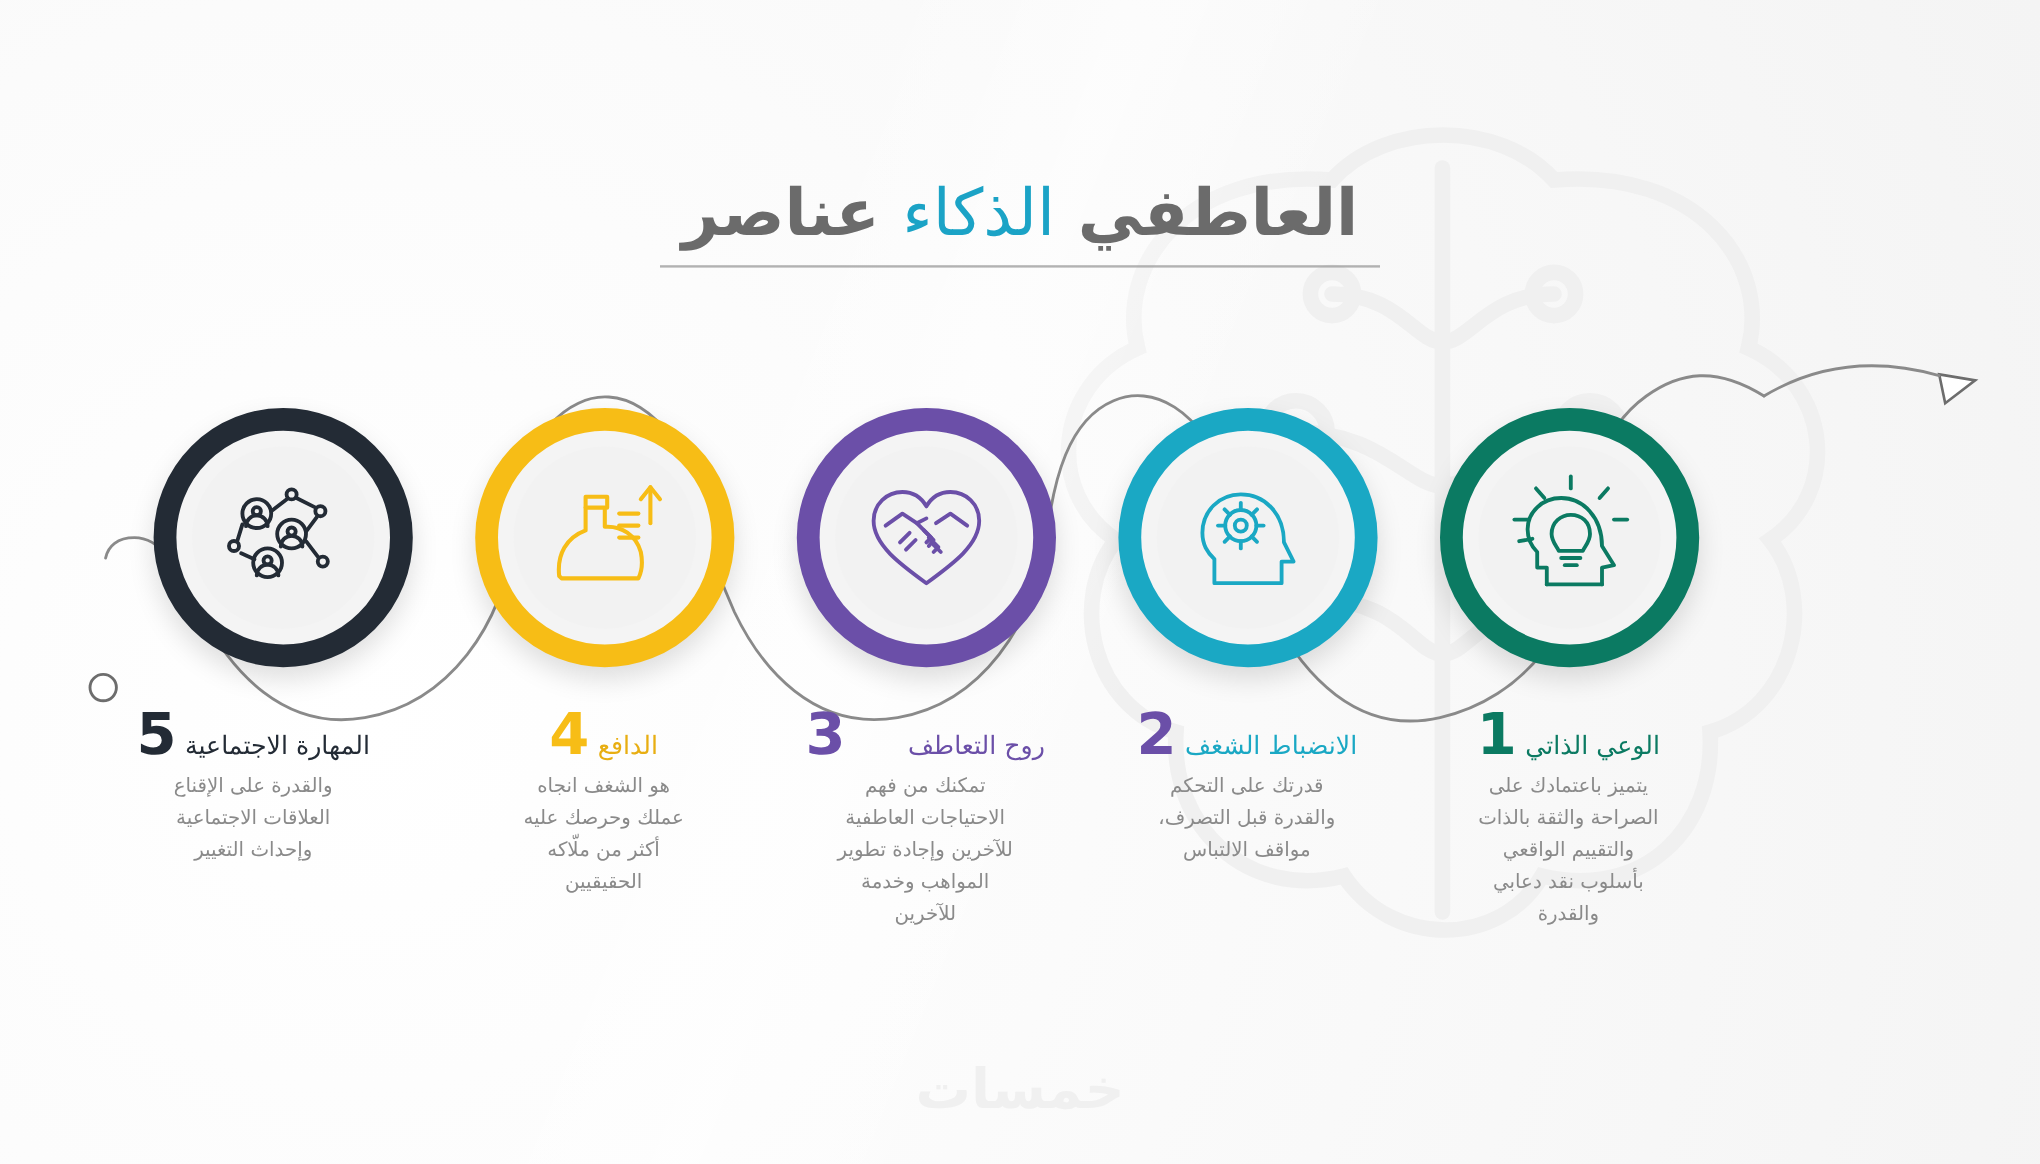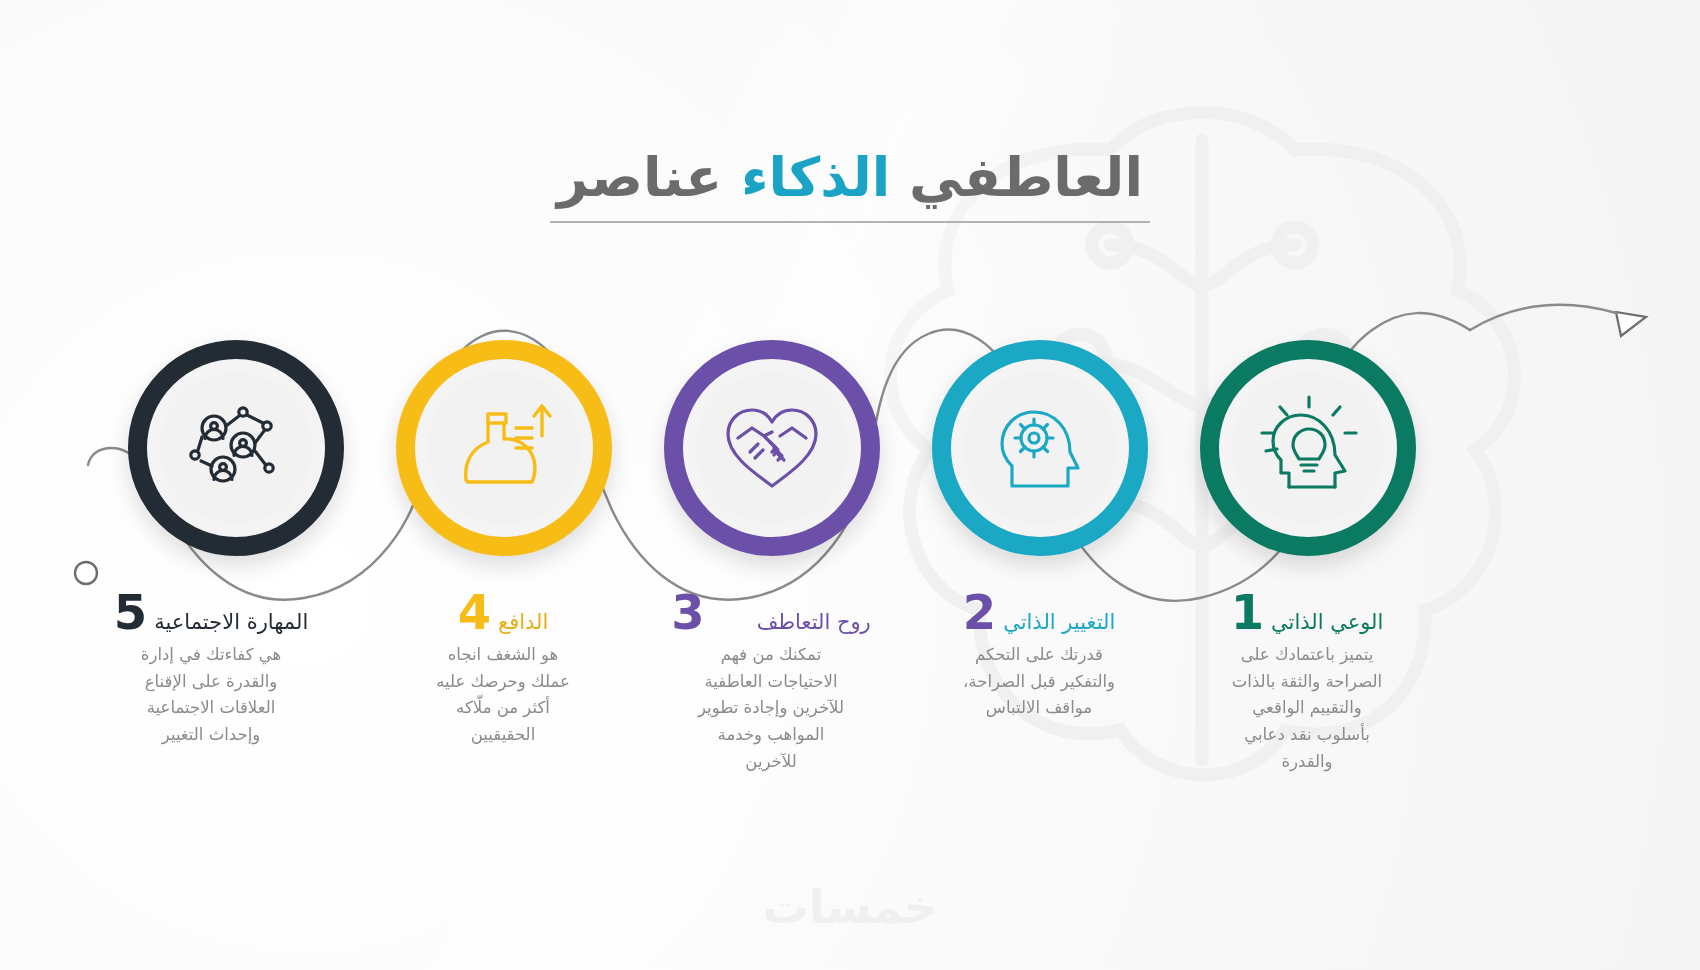--- a/index.html
+++ b/index.html
@@ -44,21 +44,21 @@
   }
   .title{
     font-size:54px;
     font-weight:700;
     color:#6b6b6b;
     letter-spacing:0;
     line-height:1.1;
     direction:rtl;
     white-space:nowrap;
   }
-  .title .hl{color:#1ba3c6;font-weight:700;margin-top:44px;}
+  .title .hl{color:#1ba3c6;font-weight:400;margin-top:44px;}
   .title-rule{
     margin:14px auto 0;
     width:600px;height:2px;
     background:#9a9a9a;
     opacity:.75;
   }
 
   
   .flow{
     position:absolute;
@@ -300,21 +300,20 @@
       </div>
     </div>
   </div>
 
   <div class="caption" style="left:86px;top:588px;">
     <div class="cap-head">
       <div class="cap-title" style="color:#232b35;">المهارة الاجتماعية</div>
       <div class="cap-num" style="color:#232b35;">5</div>
     </div>
     <div class="cap-body">
-      <div>هي كفاءتك في إدارة</div>
       <div>والقدرة على الإقناع</div>
       <div>العلاقات الاجتماعية</div>
       <div>وإحداث التغيير</div>
     </div>
   </div>
 
   <div class="caption" style="left:378px;top:588px;">
     <div class="cap-head">
       <div class="cap-title" style="color:#e8ae12;">الدافع</div>
       <div class="cap-num" style="color:#f7bd16;">4</div>
@@ -336,26 +335,26 @@
       <div>تمكنك من فهم</div>
       <div>الاحتياجات العاطفية</div>
       <div>للآخرين وإجادة تطوير</div>
       <div>المواهب وخدمة</div>
       <div>للآخرين</div>
     </div>
   </div>
 
   <div class="caption" style="left:914px;top:588px;">
     <div class="cap-head">
-      <div class="cap-title" style="color:#1aa8c4;">التغيير الذاتي</div>
+      <div class="cap-title" style="color:#1aa8c4;">الانضباط الشغف</div>
       <div class="cap-num" style="color:#6b4fa8;">2</div>
     </div>
     <div class="cap-body">
       <div>قدرتك على التحكم</div>
-      <div>والتفكير قبل الصراحة،</div>
+      <div>والقدرة قبل التصرف،</div>
       <div>مواقف الالتباس</div>
     </div>
   </div>
 
   <div class="caption" style="left:1182px;top:588px;">
     <div class="cap-head">
       <div class="cap-title" style="color:#0b7a62;">الوعي الذاتي</div>
       <div class="cap-num" style="color:#0b7a62;">1</div>
     </div>
     <div class="cap-body">

